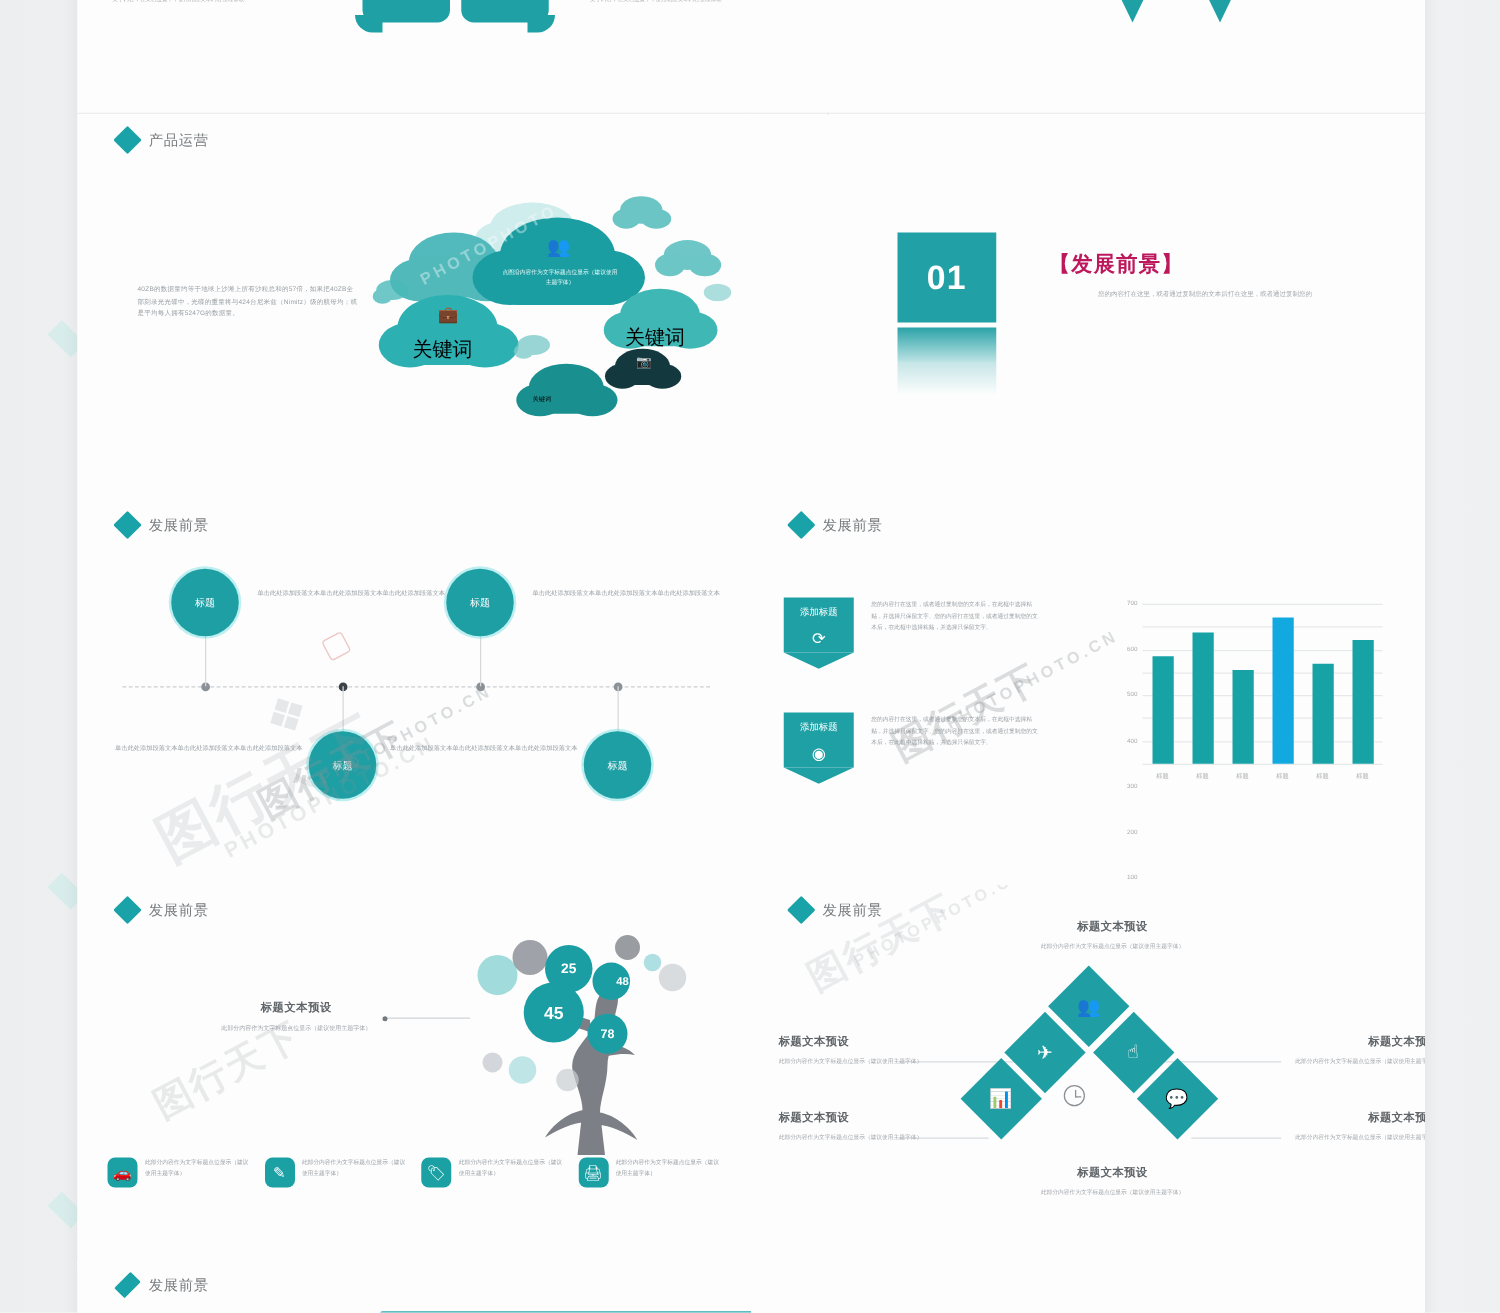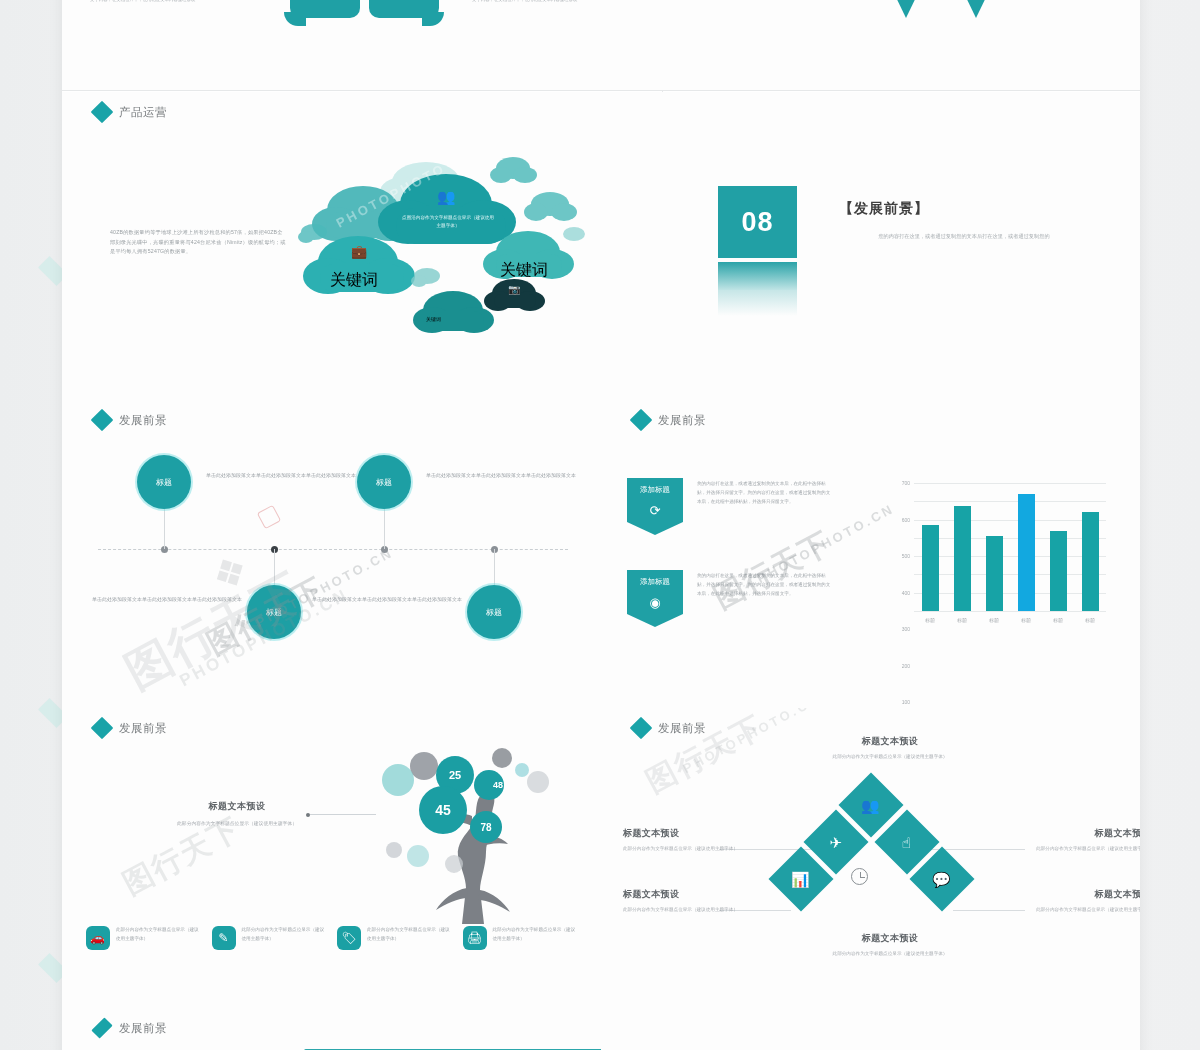--- a/index.html
+++ b/index.html
@@ -59,21 +59,21 @@
   .cloudwrap { position:absolute; left:236px; top:60px; width:290px; height:200px; }
 
   
   .sec-num-box { position:absolute; left:117px; top:94px; width:79px; height:72px; background:#21a0a5;
                  color:#fff; font-size:27px; font-weight:bold; display:flex; align-items:center;
                  justify-content:center; letter-spacing:1px; }
   .sec-num-tail { position:absolute; left:117px; top:170px; width:79px; height:28px;
                   background:linear-gradient(180deg,#2aa3a8 0%, #bfe4e5 100%); }
   .sec-num-ref { position:absolute; left:117px; top:198px; width:79px; height:26px;
                  background:linear-gradient(180deg,rgba(33,160,165,.25) 0%, rgba(33,160,165,0) 100%); }
-  .sec-title { position:absolute; left:238px; top:108px; font-size:14px; color:#404040; font-weight:bold;
+  .sec-title { position:absolute; left:238px; top:108px; font-size:17px; color:#be185d; font-weight:bold;
                letter-spacing:1px; }
   .sec-sub { position:absolute; left:238px; top:140px; width:250px; font-size:5.2px; color:#a3a9ad;
              line-height:1.9; text-align:center; }
 
   
   .tl-axis { position:absolute; left:36px; top:149px; width:470px; height:0;
              border-top:1px dashed #c9ced2; }
   .tl-dot { position:absolute; width:7px; height:7px; border-radius:50%; background:#8b9197; top:146px; }
   .tl-stem { position:absolute; width:1px; background:#d5d9dc; }
   .tl-bub { position:absolute; width:54px; height:54px; border-radius:50%; background:#1d9fa4;
@@ -260,21 +260,21 @@
       <div class="lbl" style="position:absolute;left:32px;top:118px;width:58px;">关键词</div>
       <div class="lbl" style="position:absolute;left:202px;top:108px;width:58px;">关键词</div>
       <div class="lbl" style="position:absolute;left:128px;top:164px;width:56px;font-size:5px;">关键词</div>
       <div style="position:absolute;left:206px;top:132px;width:22px;text-align:center;color:#fff;font-size:10px;">📷</div>
     </div>
 
     <div class="wm wm-sm" style="left:268px;top:96px;color:rgba(255,255,255,.38);">PHOTOPHOTO</div>
   </div>
 
   <div class="slide r1 c1" style="left:601px; top:92px;">
-    <div class="sec-num-box">08</div>
+    <div class="sec-num-box">01</div>
     <div class="sec-num-tail"></div>
     <div class="sec-num-ref"></div>
     <div class="sec-title">【发展前景】</div>
     <div class="sec-sub">您的内容打在这里，或者通过复制您的文本后打在这里，或者通过复制您的</div>
   </div>
 
   <div class="slide r2 c0" style="left:62px; top:400px;">
     <div class="sld-head">
       <div class="diamond"></div>
       <div class="ttl">发展前景</div>

